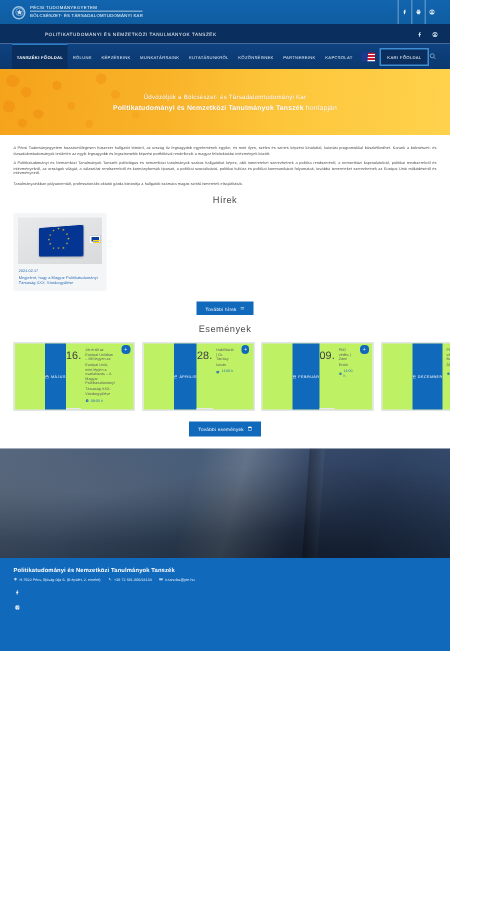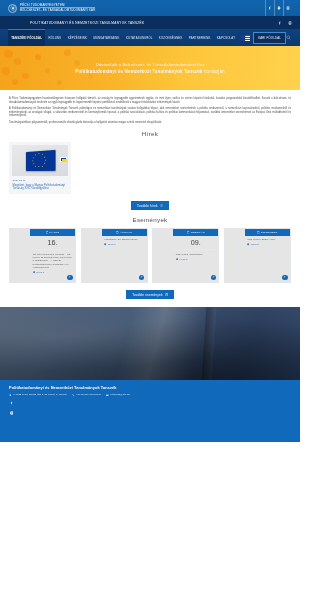--- a/index.html
+++ b/index.html
@@ -206,23 +206,23 @@
     padding:2.6px 6px;
     display:inline-flex; align-items:center; gap:2px;
     cursor:pointer; border:none;
     font-family:inherit;
   }
   .btn svg { width:3.2px; height:3.2px; fill:currentColor; }
 
   
   .events-row { display:flex; padding:0 9px; gap:4.4px; }
   .ev-card {
-    flex:1; background:#e5e5e5;
+    flex:1; background:#bef264;
     border:0.4px solid #e2e5e9;
-    display:flex; flex-direction:column;
+    display:flex; flex-direction:row;
     min-height:46px; cursor:pointer;padding-left:20px;
   }
   .ev-month {
     background:#1169bb; color:#fff;
     font-size:2.5px; letter-spacing:0.3px; text-transform:uppercase;
     text-align:center; padding:1.8px 0 1.6px;
     display:flex; align-items:center; justify-content:center; gap:1.4px;
   }
   .ev-month svg { width:2.6px; height:2.6px; fill:currentColor; }
   .ev-day {
@@ -459,20 +459,21 @@
       </div>
     </article>
 
     <article class="ev-card">
       <div class="ev-month">
         <svg viewBox="0 0 24 24">
             <path d="M7 2v2H5a2 2 0 00-2 2v14a2 2 0 002 2h14a2 2 0 002-2V6a2 2 0 00-2-2h-2V2h-2v2H9V2zm12 8v10H5V10z"></path>
           </svg>
         <span>ÁPRILIS</span>
       </div>
+      <div class="ev-day">28.</div>
       <div class="ev-body">
         <div class="ev-text">Habilitáció | Dr. Tarrósy István</div>
         <div class="ev-time">
           <svg viewBox="0 0 24 24">
               <path d="M12 2a10 10 0 100 20 10 10 0 000-20zm1 5v5.4l4 2.4-1 1.7-5-3V7z"></path>
             </svg>
           <span>11:00 h</span>
         </div>
       </div>
       <div class="ev-foot">

